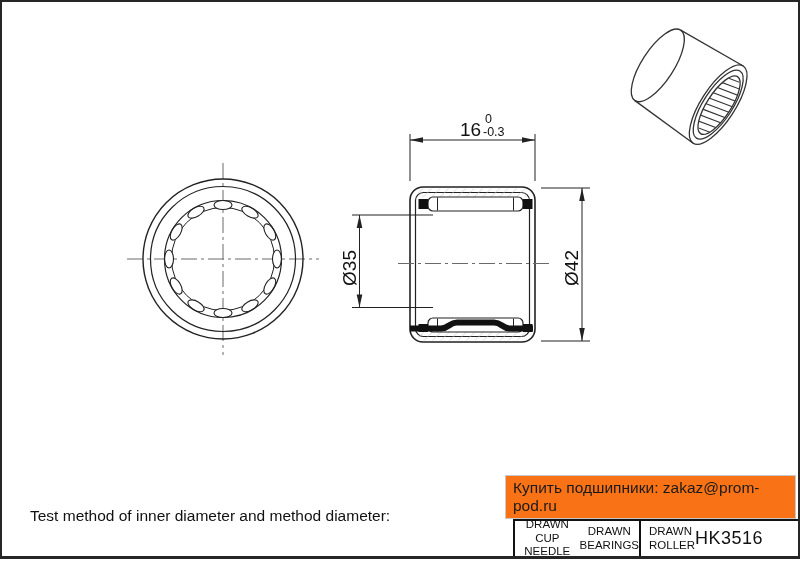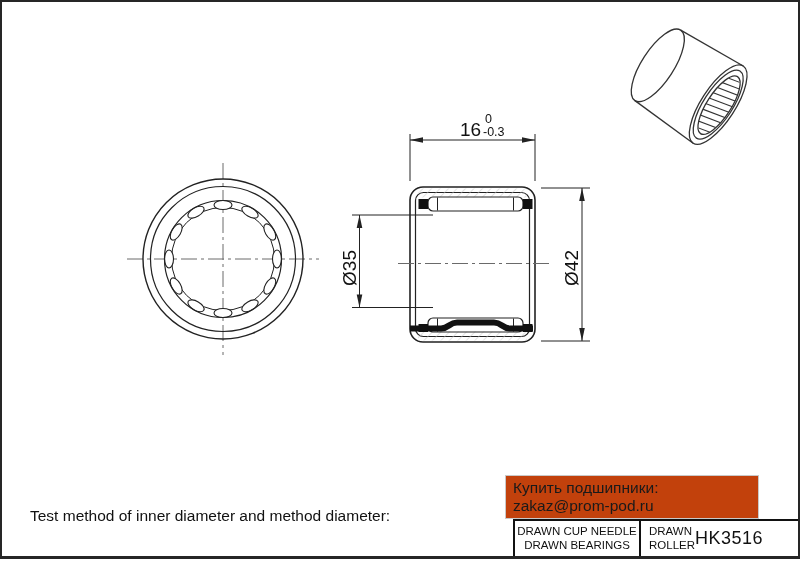--- a/index.html
+++ b/index.html
@@ -15,33 +15,33 @@
   svg.drawing { position:absolute; left:0; top:0; }
   svg text { font-family:"Liberation Sans", sans-serif; fill:#111; stroke:none; }
   .cl { stroke:#6a6a6a; stroke-width:1; fill:none; stroke-dasharray:16 4 3 4; }
   .ln { stroke:#222; fill:none; }
 
   .notes {
     position:absolute; left:30px; top:466px; color:#111;
     font-size:15.5px; line-height:20px; white-space:pre;
   }
   .contact-box {
-    position:absolute; left:505px; top:475px; width:254px; height:44px;
+    position:absolute; left:505px; top:475px; width:291px; height:44px;
     border:1px solid #c9c9c9; box-sizing:border-box;
     display:flex; align-items:center; padding-left:7px;
-    font-size:15.5px; color:#1a1a1a; background:#c2410c;
+    font-size:15.5px; color:#1a1a1a; background:#f97316;
   }
   .title-block {
     position:absolute; left:513px; top:519px; width:287px; height:37px;
     border-top:2px solid #111; border-left:2px solid #111; box-sizing:border-box;
     display:flex; background:#fff; color:#111;
   }
   .tb-left {
     width:126px; border-right:2px solid #111; box-sizing:border-box;
-    display:flex; flex-direction:column; justify-content:center; align-items:center;
+    display:flex; flex-direction:row; justify-content:center; align-items:center;
     text-align:center; font-size:11.5px; line-height:13.5px;
   }
   .tb-right { flex:1; display:flex; align-items:center; font-size:11.5px; line-height:13.5px; }
   .part-label { padding-left:8px; }
   .part-number { flex:1; font-size:18px; letter-spacing:0.5px; }
 </style>
 </head>
 <body>
 
 <div class="page">

